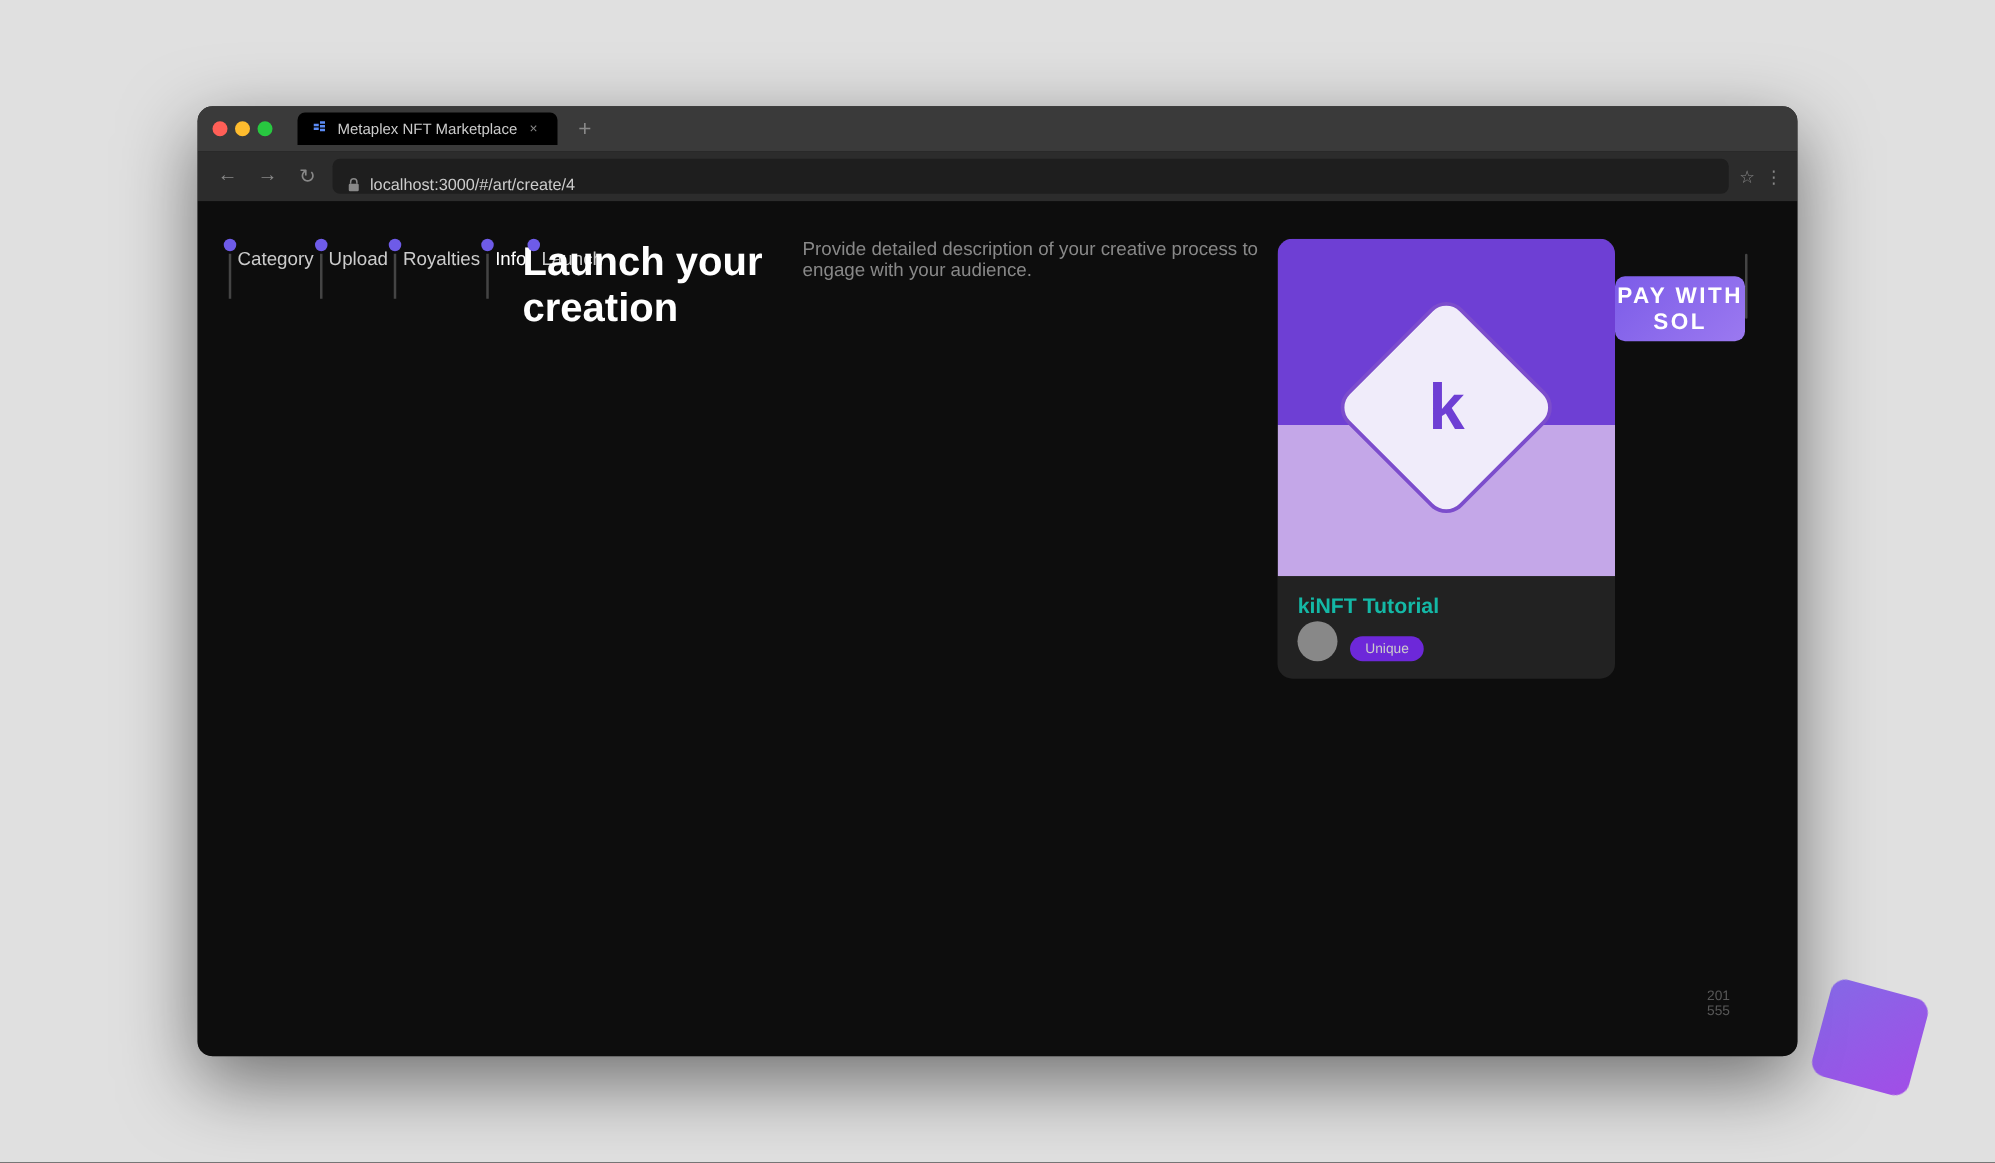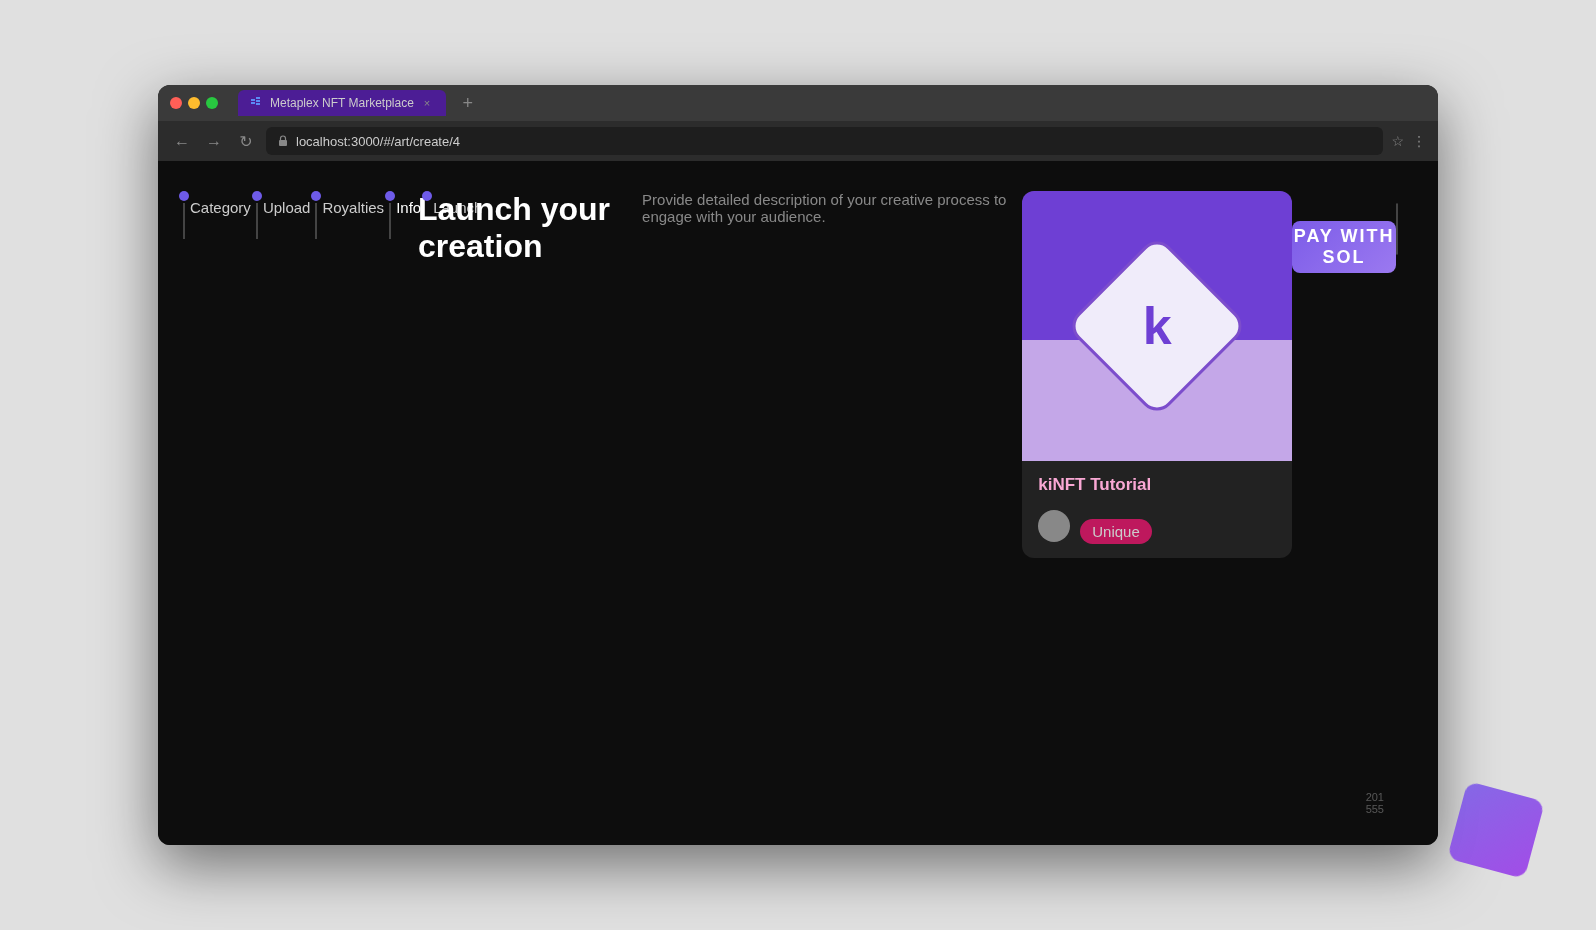--- a/index.html
+++ b/index.html
@@ -44,21 +44,21 @@
       border-radius: 50%;
     }
     .tl-red { background: #ff5f57; }
     .tl-yellow { background: #febc2e; }
     .tl-green { background: #28c840; }
 
     .browser-tab {
       display: flex;
       align-items: center;
       gap: 6px;
-      background: #4c1d95;
+      background: #000000;
       border-radius: 6px 6px 0 0;
       padding: 6px 12px;
       margin-left: 12px;
       color: #ccc;
       font-size: 12px;
     }
 
     .tab-favicon {
       width: 14px;
       height: 14px;
@@ -107,21 +107,21 @@
       align-items: center;
       justify-content: center;
     }
 
     .url-bar {
       flex: 1;
       background: #1e1e1e;
       border-radius: 6px;
       height: 28px;
       display: flex;
-      align-items: center;
+      align-items: flex-end;
       padding: 0 10px;
       gap: 6px;
     }
 
     .url-text {
       color: #ccc;
       font-size: 13px;
     }
 
     .toolbar-right {
@@ -277,43 +277,43 @@
       line-height: 1;
     }
 
     .nft-card-info {
       padding: 14px 16px;
     }
 
     .nft-title {
       font-size: 17px;
       font-weight: 600;
-      color: #f9a8d4;
-      margin-bottom: 12px;
+      color: #14b8a6;
+      margin-bottom: 2px;
     }
 
     .nft-tags {
       display: flex;
       align-items: center;
       gap: 10px;
     }
 
     .nft-avatar {
       width: 32px;
       height: 32px;
       border-radius: 50%;
       background: #888;
     }
 
     .nft-tag {
-      background: #be185d;
+      background: #6d28d9;
       color: #ccc;
       padding: 4px 12px;
       border-radius: 20px;
-      font-size: 15px;
+      font-size: 11px;
       margin-top: 12px;
     }
 
     
     .nft-stats {
       flex: 1;
       padding-top: 10px;
     }
 
     .stat-label {

